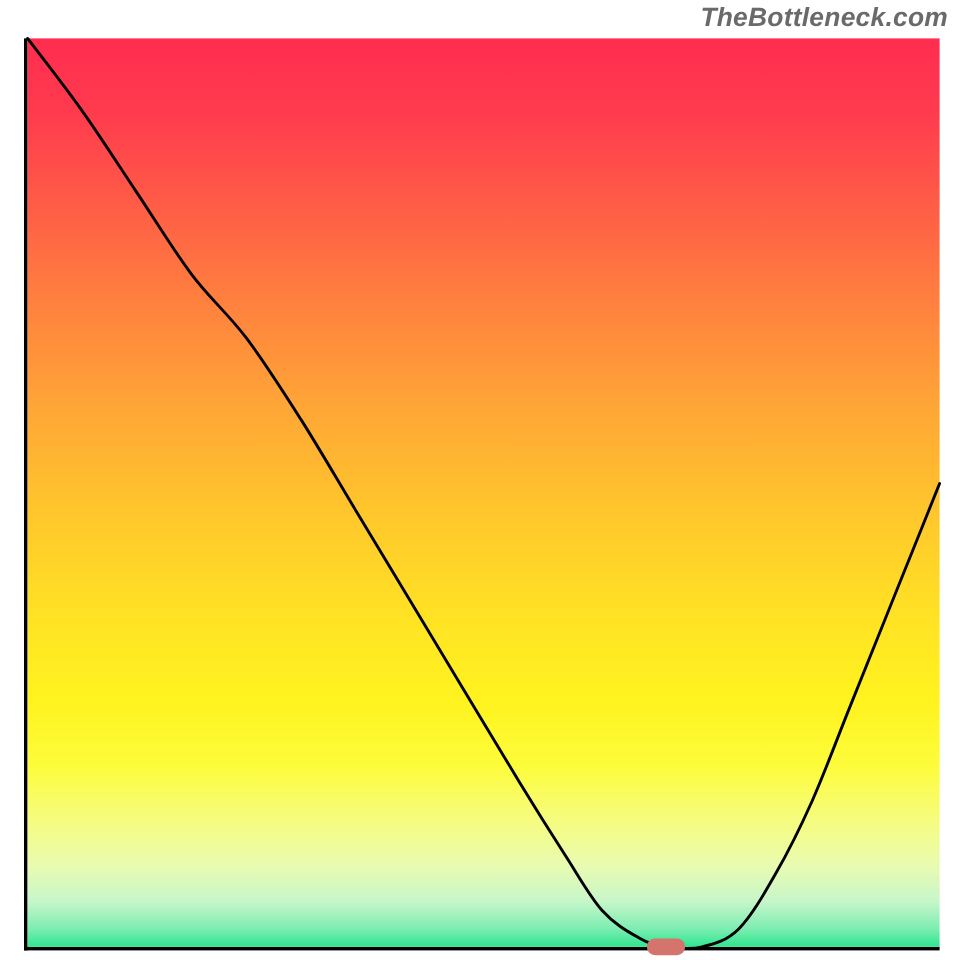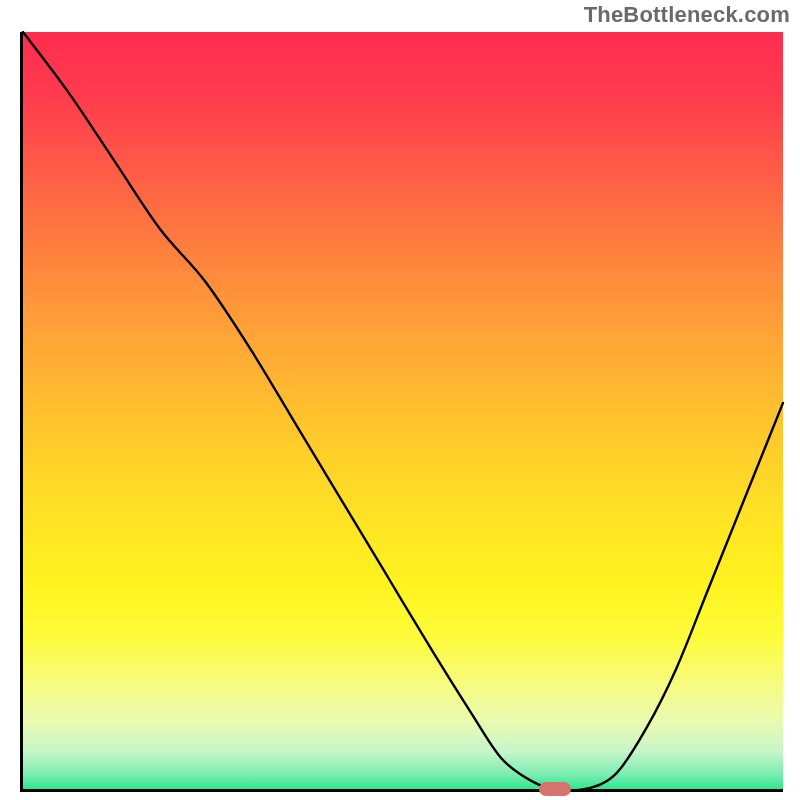--- a/index.html
+++ b/index.html
@@ -8,20 +8,21 @@
     width: 800px;
     height: 800px;
     overflow: hidden;
     background: #ffffff;
     font-family: Arial, Helvetica, sans-serif;
   }
   .chart-wrap {
     position: relative;
     width: 800px;
     height: 800px;
+    font-style: italic;
   }
   .watermark {
     position: absolute;
     top: 2px;
     right: 10px;
     font-size: 22px;
     font-weight: 600;
     color: #6a6a6a;
     font-family: Arial, Helvetica, sans-serif;
     letter-spacing: 0.2px;

